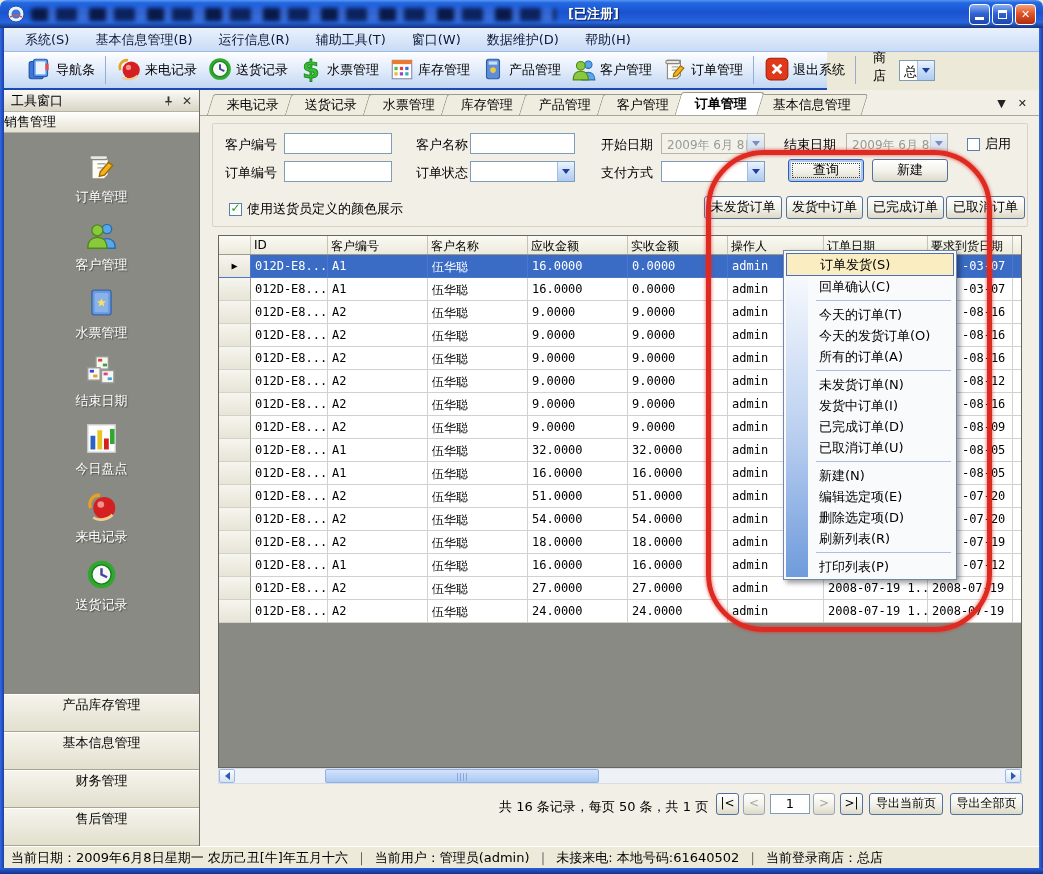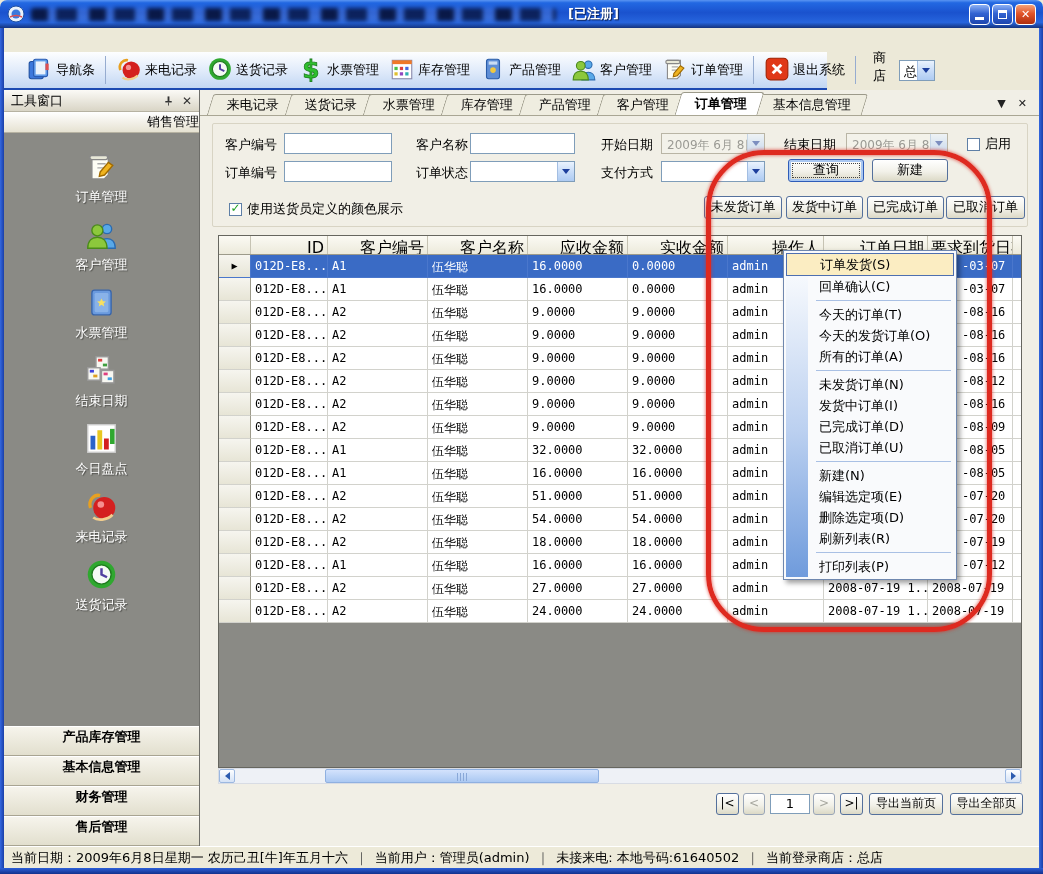--- a/index.html
+++ b/index.html
@@ -51,27 +51,27 @@
   .tri { width:0; height:0; border-left:4px solid transparent; border-right:4px solid transparent; border-top:5px solid #1C3E9C; }
 
   
   .sidebar { position:absolute; left:4px; top:90px; width:196px; height:756px; background:#8A8A85;
     border-right:1px solid #6E6E6A; display:flex; flex-direction:column; }
   .tw-header { height:22px; flex:none; background:linear-gradient(180deg,#FBFAF6,#D9D5C6);
     border-bottom:1px solid #B6B2A2; display:flex; align-items:center; padding:0 7px;gap:13px; }
   .tw-header .ttl { flex:1; }
   .tw-icons { display:flex; gap:8px; align-items:center; font-size:12px; color:#333; }
   .tw-section { height:21px; flex:none; background:linear-gradient(180deg,#FFFFFF,#E6E2D2);
-    border-bottom:1px solid #B6B2A2; text-align:right; line-height:20px;padding-left:9px; }
+    border-bottom:1px solid #B6B2A2; text-align:left; line-height:20px; }
   .tw-body { flex:1; display:flex; flex-direction:column; align-items:center; padding-top:17px; overflow:hidden; }
   .tw-item { display:flex; flex-direction:column; align-items:center; margin-bottom:12px; }
   .tw-item svg { width:33px; height:33px; }
   .tw-item .lbl { color:#fff; margin-top:2px; text-shadow:1px 1px 1px #4A4A46; }
-  .tw-bar { height:30px; flex:none; background:linear-gradient(180deg,#F6F4EC,#E2DFCE);
-    border-top:1px solid #FFF; border-bottom:1px solid #A8A492; text-align:center; line-height:19px;font-weight:bold; }
+  .tw-bar { height:38px; flex:none; background:linear-gradient(180deg,#F6F4EC,#E2DFCE);
+    border-top:1px solid #FFF; border-bottom:1px solid #A8A492; text-align:center; line-height:19px; }
 
   
   .main { position:absolute; left:200px; top:90px; width:839px; height:756px; background:#F1EFE6; }
 
   .tabstrip { position:absolute; left:0; top:2px; width:100%; height:24px; display:flex; align-items:flex-end;
     padding-left:10px; border-bottom:1px solid #A9A694; }
   .tab { position:relative; height:21px; line-height:20px; padding:0 13px 0 16px; margin-right:-5px;
     background:#EFEDE0; border:1px solid #9C9A8A; border-bottom:none; transform:skewX(-17deg);
     border-radius:3px 3px 0 0; white-space:nowrap; }
   .tab > span { display:inline-block; transform:skewX(17deg); }
@@ -95,21 +95,21 @@
   .cb.checked::after { content:"✓"; color:#1FA11F; font-weight:bold; font-size:12px; margin-top:-2px; }
   .xpbtn { height:23px; background:linear-gradient(180deg,#FFFFFF,#F2F1E9 55%,#DCD9C6);
     border:1px solid #54709C; border-radius:3px; text-align:center; line-height:20px; }
   .filterbox .xpbtn { position:absolute; }
   .xpbtn.focus { border-color:#2E5CB8; box-shadow:inset 0 0 0 2px #A9C7F1; outline:1px dotted #444; outline-offset:-5px; }
 
   
   .grid { position:absolute; left:18px; top:145px; width:804px; height:533px; background:#8A8A85;
     border:1px solid #66665F; overflow:hidden; }
   .ghead { display:flex; height:19px; background:linear-gradient(180deg,#FBFAF4,#ECEADB); border-bottom:1px solid #9C9A8A; }
-  .ghc { border-right:1px solid #C6C3B3; padding:2px 3px 0 3px; overflow:hidden; white-space:nowrap; font-size:16px; flex:none;text-align:right; }
+  .ghc { border-right:1px solid #C6C3B3; padding:2px 3px 0 3px; overflow:hidden; white-space:nowrap; font-size:12px; flex:none; }
   .grow { display:flex; height:23px; background:#fff; }
   .gc { border-right:1px solid #D2D2CC; border-bottom:1px solid #D2D2CC; padding:4px 4px 0 4px; overflow:hidden;
     white-space:nowrap; font-family:"DejaVu Sans Mono","DejaVu Sans",monospace; font-size:12px; flex:none; }
   .gc.rh { background:linear-gradient(180deg,#F6F5EF,#E7E5D6); border-right:1px solid #9C9A8A; text-align:center;
     font-size:10px; padding-top:5px; }
   .grow.selected .gc { background:#3A6BC5; color:#fff; border-color:#4A77CC; }
   .grow.selected .gc.rh { background:linear-gradient(180deg,#F6F5EF,#E7E5D6); color:#000; }
   .gc.frag { padding-left:34px; }
 
   
@@ -173,20 +173,29 @@
         </div>
       <div class="winbtn">
           <span class="max-glyph"></span>
         </div>
       <div class="winbtn close">
           <span>✕</span>
         </div>
     </div>
   </div>
 
+  <div class="menubar">
+      <span class="menu-item">系统(S)</span>
+      <span class="menu-item">基本信息管理(B)</span>
+      <span class="menu-item">运行信息(R)</span>
+      <span class="menu-item">辅助工具(T)</span>
+      <span class="menu-item">窗口(W)</span>
+      <span class="menu-item">数据维护(D)</span>
+      <span class="menu-item">帮助(H)</span>
+    </div>
 
   <div class="toolbar">
     <div class="tb-grip"></div>
     <span id="tb-items" style="display:flex;align-items:center;">
         <span class="tb-item">
           <span><svg viewBox="0 0 24 24" width="26" height="26">
               <rect x="2" y="5" width="13" height="16" rx="2" fill="#3C78DC" stroke="#1E4FA0"></rect>
               <rect x="6" y="3" width="13" height="16" rx="2" fill="#5E9AE8" stroke="#2A5CB4"></rect>
               <rect x="8" y="5" width="9" height="12" fill="#EAF2FC"></rect>
               <rect x="17" y="7" width="3" height="6" fill="#E05050"></rect>
@@ -651,20 +660,21 @@
         </span>
       <span class="hs-track">
         <span class="hs-thumb"></span>
       </span>
       <span class="hs-btn">
           <span class="rtri"></span>
         </span>
     </div>
 
     <div class="pager">
+      <span class="pager-text">共 16 条记录，每页 50 条，共 1 页</span>
       <div class="pgbtn" style="left:516px;width:23px;">|&lt;</div>
       <div class="pgbtn dis" style="left:543px;width:22px;">&lt;</div>
       <div class="pg-box">1</div>
       <div class="pgbtn dis" style="left:613px;width:22px;">&gt;</div>
       <div class="pgbtn" style="left:640px;width:23px;">&gt;|</div>
       <div class="pgbtn" style="left:669px;width:74px;">导出当前页</div>
       <div class="pgbtn" style="left:750px;width:73px;">导出全部页</div>
     </div>
   </div>
 

